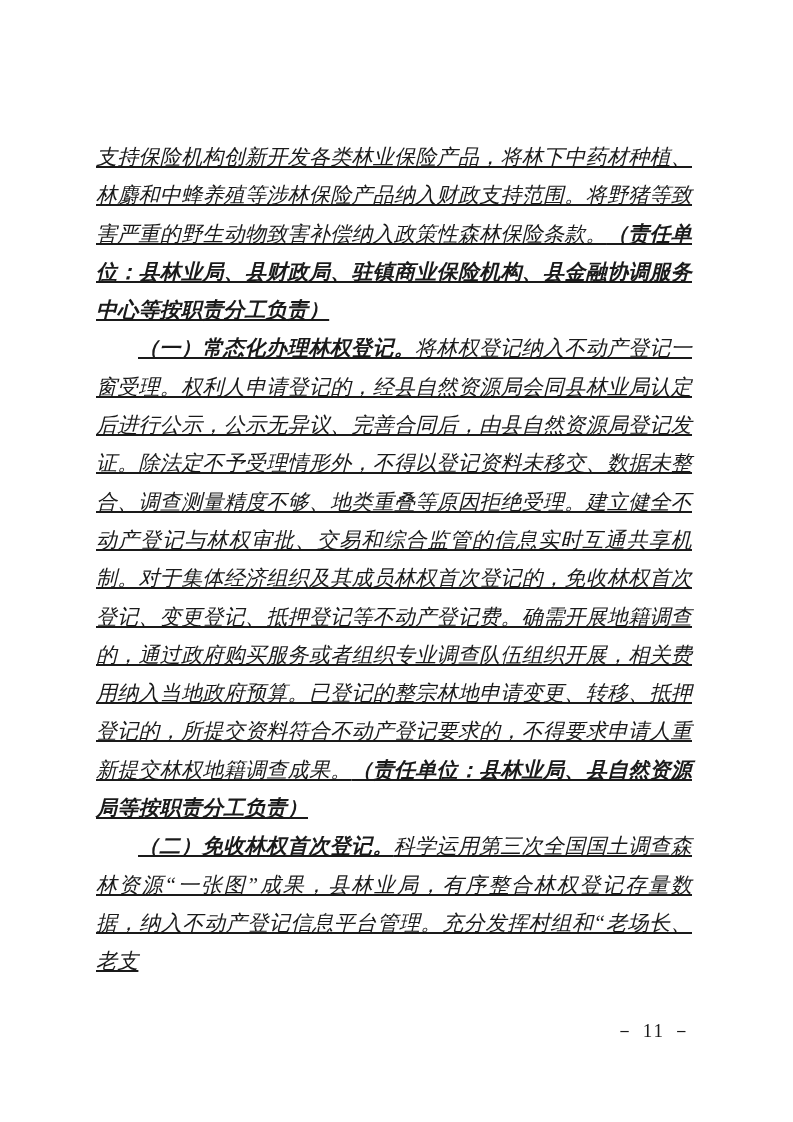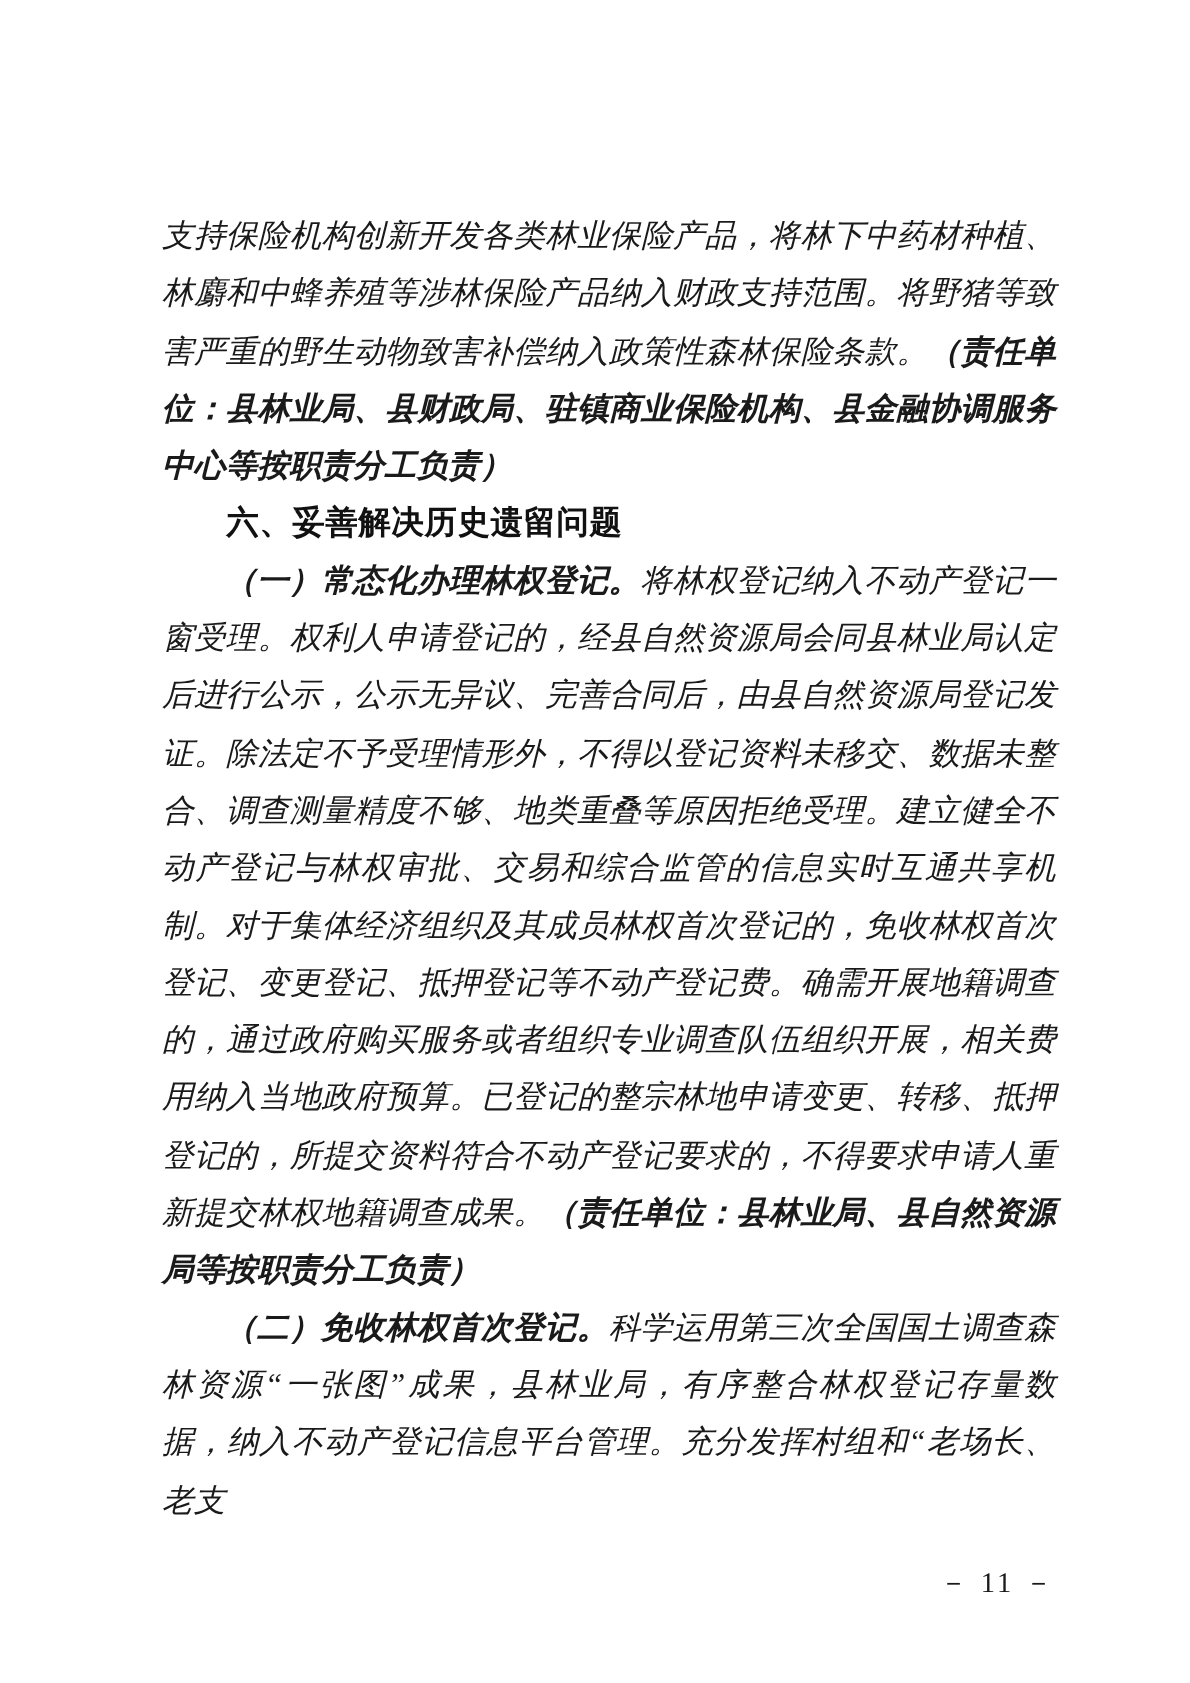--- a/index.html
+++ b/index.html
@@ -11,23 +11,24 @@
     position: relative;
     width: 793px;
     height: 1122px;
     background: #ffffff;
     overflow: hidden;
     font-family: "Liberation Serif", serif;
     color: #1a1a1a;
   }
   .content {
     position: absolute;
-    left: 108px;
+    left: 96px;
     top: 138px;
     width: 596px;
+    text-decoration: underline;
   }
   .para {
     margin: 0;
     font-size: 21px;
     line-height: 38.3px;
     text-align: justify;
     letter-spacing: 0.2px;
     font-style: italic; 
     font-weight: 400;
   }
@@ -43,40 +44,39 @@
     line-height: 38.3px;
     text-indent: 2em;
     font-family: "Liberation Sans", "DejaVu Sans", sans-serif;
     font-weight: 700;
     font-style: normal;
     letter-spacing: 0.5px;
     color: #111111;
   }
   .page-number {
     position: absolute;
-    top: 1042px;
+    top: 1018px;
     left: 615px;
     width: 100px;
-    text-align: center;
+    text-align: left;
     font-size: 19px;
     font-style: normal;
     letter-spacing: 2px;
     color: #1a1a1a;
     font-family: "Liberation Serif", serif;
   }
 </style>
 </head>
 <body>
 
 <div class="page">
   <div class="content">
 
     <p class="para"><span>支持保险机构创新开发各类林业保险产品，将林下中药材种植、林麝和中蜂养殖等涉林保险产品纳入财政支持范围。将野猪等致害严重的野生动物致害补偿纳入政策性森林保险条款。</span><span class="bold-run">（责任单位：县林业局、县财政局、驻镇商业保险机构、县金融协调服务中心等按职责分工负责）</span></p>
 
-    <h2 class="heading">六、妥善解决历史遗留问题</h2>
 
     <p class="para indent"><span class="bold-run">（一）常态化办理林权登记。</span><span>将林权登记纳入不动产登记一窗受理。权利人申请登记的，经县自然资源局会同县林业局认定后进行公示，公示无异议、完善合同后，由县自然资源局登记发证。除法定不予受理情形外，不得以登记资料未移交、数据未整合、调查测量精度不够、地类重叠等原因拒绝受理。建立健全不动产登记与林权审批、交易和综合监管的信息实时互通共享机制。对于集体经济组织及其成员林权首次登记的，免收林权首次登记、变更登记、抵押登记等不动产登记费。确需开展地籍调查的，通过政府购买服务或者组织专业调查队伍组织开展，相关费用纳入当地政府预算。已登记的整宗林地申请变更、转移、抵押登记的，所提交资料符合不动产登记要求的，不得要求申请人重新提交林权地籍调查成果。</span><span class="bold-run">（责任单位：县林业局、县自然资源局等按职责分工负责）</span></p>
 
     <p class="para indent"><span class="bold-run">（二）免收林权首次登记。</span><span>科学运用第三次全国国土调查森林资源“一张图”成果，县林业局，有序整合林权登记存量数据，纳入不动产登记信息平台管理。充分发挥村组和“老场长、老支</span></p>
 
   </div>
 
   <div class="page-number">－ 11 －</div>
 </div>
 

